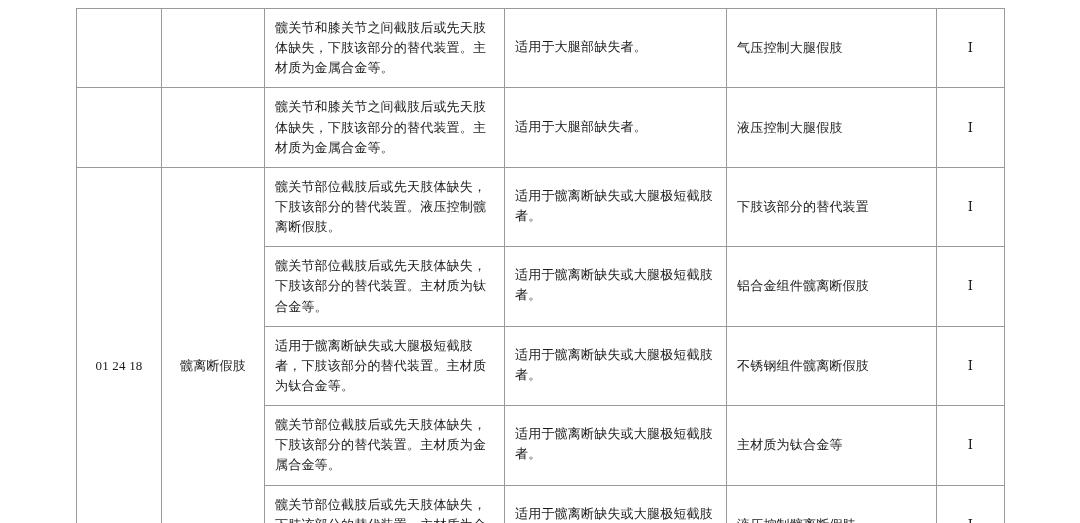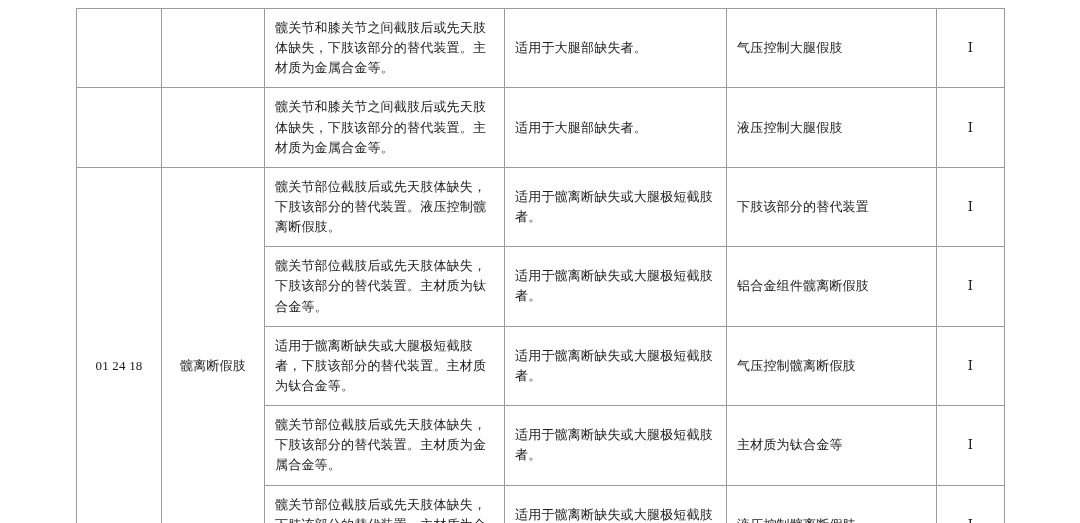--- a/index.html
+++ b/index.html
@@ -62,20 +62,21 @@
   }
   .cell-desc, .cell-apply, .cell-prod {
     text-align: left;
   }
   .cell-prod {
     padding-left: 12px;
     font-family: Liberation Serif, serif;
   }
   .cell-apply {
     padding-left: 10px;
+    font-family: Liberation Mono, monospace;
   }
   .cell-desc {
     padding-left: 12px;
     padding-right: 14px;
   }
 </style>
 </head>
 <body>
 
 <div class="page">
@@ -116,21 +117,21 @@
         </tr>
         <tr>
           <td class="cell-desc">髋关节部位截肢后或先天肢体缺失，下肢该部分的替代装置。主材质为钛合金等。</td>
           <td class="cell-apply">适用于髋离断缺失或大腿极短截肢者。</td>
           <td class="cell-prod">铝合金组件髋离断假肢</td>
           <td class="cell-class">Ⅰ</td>
         </tr>
         <tr>
           <td class="cell-desc">适用于髋离断缺失或大腿极短截肢者，下肢该部分的替代装置。主材质为钛合金等。</td>
           <td class="cell-apply">适用于髋离断缺失或大腿极短截肢者。</td>
-          <td class="cell-prod">气压控制髋离断假肢</td>
+          <td class="cell-prod">不锈钢组件髋离断假肢</td>
           <td class="cell-class">Ⅰ</td>
         </tr>
         <tr>
           <td class="cell-desc">髋关节部位截肢后或先天肢体缺失，下肢该部分的替代装置。主材质为金属合金等。</td>
           <td class="cell-apply">适用于髋离断缺失或大腿极短截肢者。</td>
           <td class="cell-prod">主材质为钛合金等</td>
           <td class="cell-class">Ⅰ</td>
         </tr>
         <tr>
           <td class="cell-desc">髋关节部位截肢后或先天肢体缺失，下肢该部分的替代装置。主材质为金属合金等。</td>

